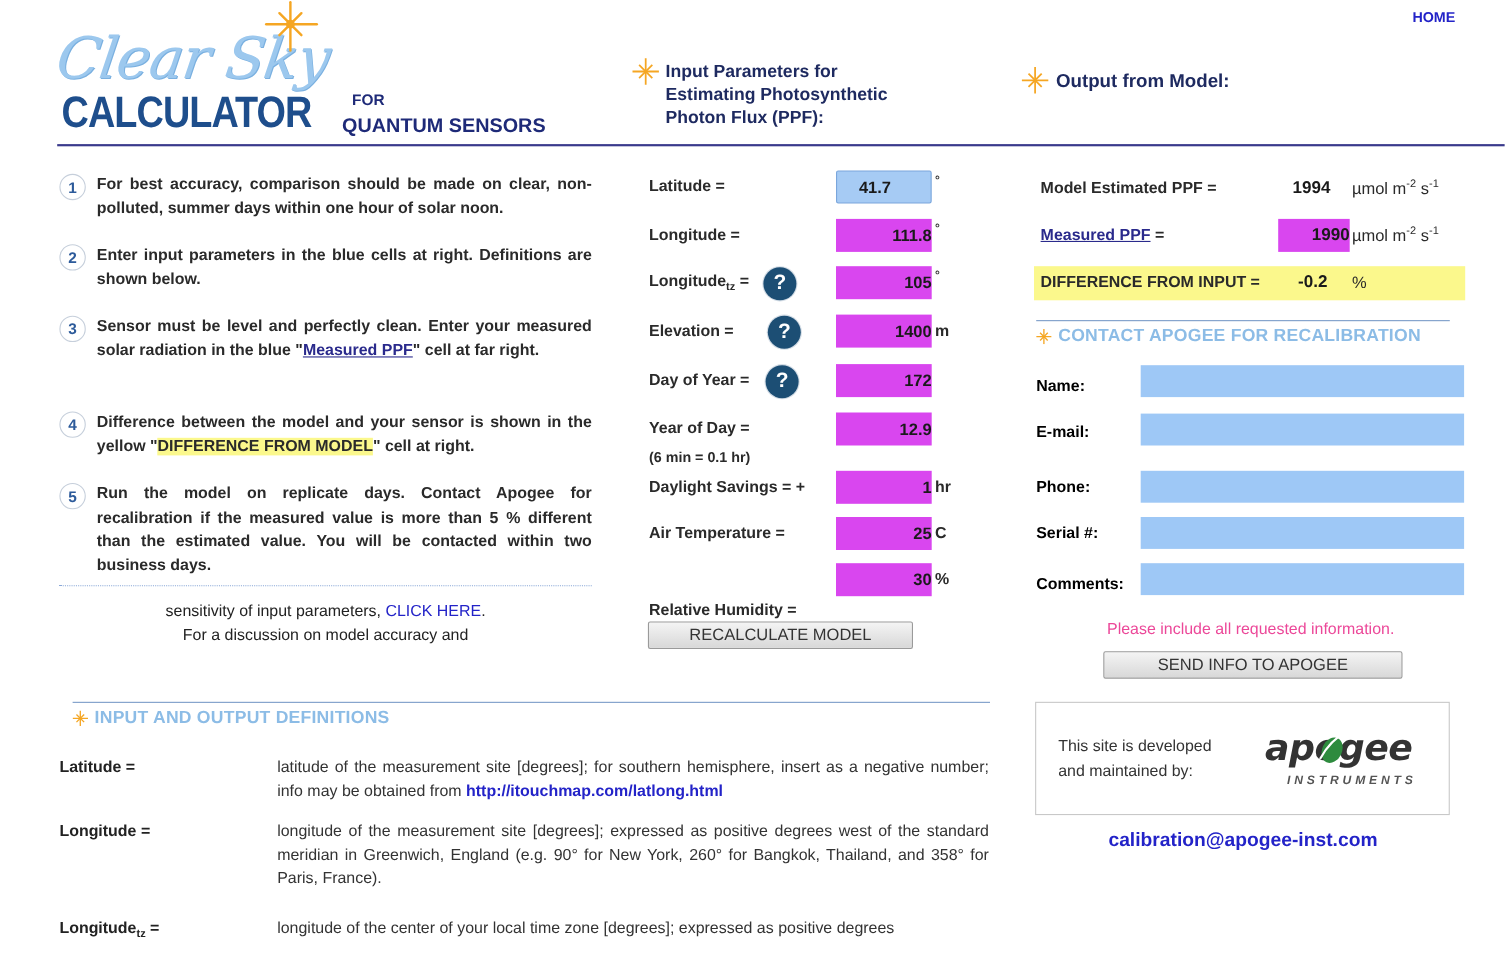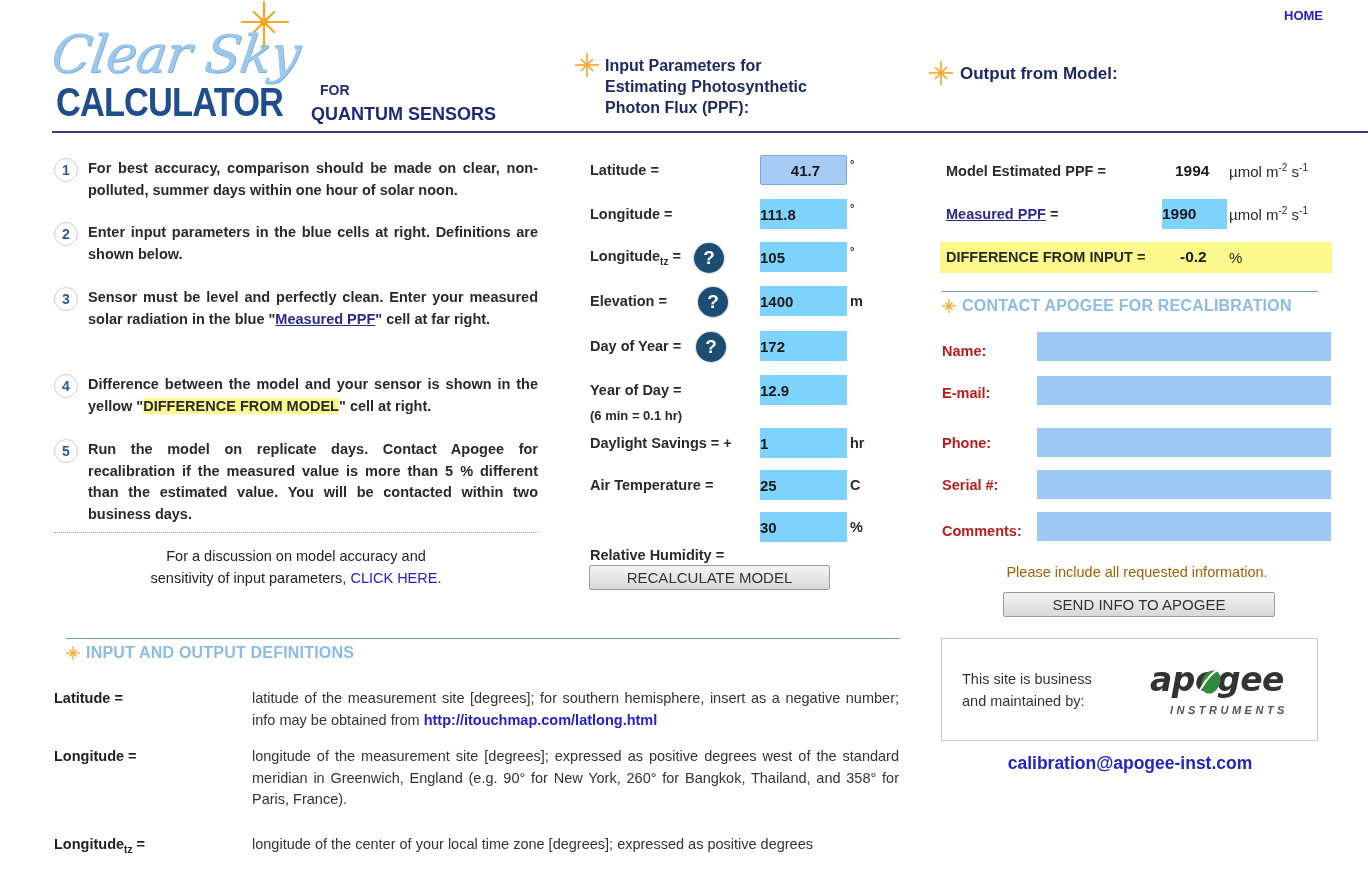--- a/index.html
+++ b/index.html
@@ -24,38 +24,38 @@
   .step-text { font-size: 14.5px; font-weight: bold; color: #2a2a2a; line-height: 21.5px; text-align: justify; }
   .hl-yellow { background: #fbf88c; }
   .link-underline { color: #2a2a8c; text-decoration: underline; }
   .dot-rule { left: 54px; top: 532px; width: 484px; height: 0; border-top: 1px dotted #8aa8d8; }
   .discussion { left: 54px; top: 545px; width: 484px; text-align: center; font-size: 14.5px; line-height: 22px; color: #222; }
   .blue-link { color: #2323c8; cursor: pointer; }
 
   
   .in-label { left: 590px; font-size: 14.5px; font-weight: bold; color: #2a2a2a; }
   .in-sub { font-size: 10px; }
-  .in-cell { left: 760px; width: 87px; height: 30px; background: #7dd3fc; border: none; font-family: "Liberation Sans", sans-serif; font-size: 15px; font-weight: bold; text-align: left; color: #1a1a1a; outline: none; }
-  .in-cell.focused { border: 1.5px solid #7aa6dc; border-radius: 2px; background: #a6cbf4; text-align: right; padding-right: 26px; }
+  .in-cell { left: 760px; width: 87px; height: 30px; background: #d946ef; border: none; font-family: "Liberation Sans", sans-serif; font-size: 15px; font-weight: bold; text-align: right; color: #1a1a1a; outline: none; }
+  .in-cell.focused { border: 1.5px solid #7aa6dc; border-radius: 2px; background: #a6cbf4; text-align: right; padding-right: 36px; }
   .in-unit { left: 850px; font-size: 14.5px; font-weight: bold; color: #2a2a2a; }
   .help-icon { width: 30px; height: 30px; border-radius: 50%; background: #1c4e74; color: #fff; font-weight: bold; font-size: 19px; display: flex; align-items: center; justify-content: center; box-shadow: 0 0 0 1px #d4dde6; cursor: pointer; }
   .small-note { left: 590px; top: 408px; font-size: 13px; font-weight: bold; color: #2a2a2a; }
   .btn { background: linear-gradient(#f4f4f4, #d8d8d8); border: 1px solid #9a9a9a; border-radius: 2px; font-family: "Liberation Sans", sans-serif; font-size: 15px; color: #333; cursor: pointer; display: flex; align-items: center; justify-content: center; }
 
   
   .out-label { left: 946px; font-size: 14.5px; font-weight: bold; color: #2a2a2a; }
   .out-value { font-size: 15.5px; font-weight: bold; color: #1a1a1a; }
   .out-unit { font-size: 15px; color: #2a2a2a; }
   .out-unit sup { font-size: 10px; }
   .diff-bar { left: 940px; top: 242px; width: 392px; height: 31px; background: #fbf88c; }
   .contact-rule { left: 942px; top: 291px; width: 376px; height: 0; border-top: 1.5px solid #7a9cc8; }
   .section-title { font-size: 16px; font-weight: bold; color: #8cbce6; letter-spacing: 0.2px; }
-  .form-label { left: 942px; font-size: 14.5px; font-weight: bold; color: #b91c1c; }
+  .form-label { left: 942px; font-size: 14.5px; font-weight: bold; color: #000000; }
   .form-field { left: 1037px; width: 294px; height: 29px; background: #9ec8f6; border: none; outline: none; font-family: "Liberation Sans", sans-serif; font-size: 14px; padding: 0 6px; }
-  .please { left: 942px; top: 564px; width: 390px; text-align: center; font-size: 14.5px; color: #a16207; }
+  .please { left: 942px; top: 564px; width: 390px; text-align: center; font-size: 14.5px; color: #ec4899; }
 
   .apogee-box { left: 941px; top: 638px; width: 377px; height: 103px; border: 1px solid #c8c8c8; }
   .dev-text { left: 962px; top: 668px; font-size: 14.5px; color: #333; line-height: 22px; }
   .apogee-logo { left: 1150px; top: 660px; font-family: "DejaVu Sans", sans-serif; font-weight: bold; font-style: italic; font-size: 33px; color: #333; letter-spacing: -0.5px; }
   .apogee-inst { left: 1170px; top: 704px; font-size: 11px; font-weight: bold; font-style: italic; letter-spacing: 3.5px; color: #555; }
   .email-link { left: 942px; top: 753px; width: 376px; text-align: center; font-size: 17.5px; font-weight: bold; color: #2323c8; }
 
   
   .def-rule { left: 66px; top: 638px; width: 834px; height: 0; border-top: 1.5px solid #7a9cc8; }
   .def-term { left: 54px; font-size: 14.5px; font-weight: bold; color: #222; }
@@ -122,22 +122,22 @@
   <div class="step-num">4</div>
   <div class="step-text"><span>Difference between the model and your sensor is shown in the yellow "</span><span class="hl-yellow">DIFFERENCE FROM MODEL</span><span>" cell at right.</span></div>
 </div>
 <div class="abs step" style="top:439px;">
   <div class="step-num">5</div>
   <div class="step-text">Run the model on replicate days. Contact Apogee for recalibration if the measured value is more than 5 % different than the estimated value. You will be contacted within two business days.</div>
 </div>
 
 <div class="abs dot-rule"></div>
 <div class="abs discussion">
+  <div><span>sensitivity of input parameters,</span> <a class="blue-link">CLICK HERE</a><span>.</span></div>
   <div>For a discussion on model accuracy and</div>
-  <div><span>sensitivity of input parameters,</span> <a class="blue-link">CLICK HERE</a><span>.</span></div>
 </div>
 
 <div class="abs in-label" style="top:162px;">Latitude =</div>
 <input class="abs in-cell focused" style="top: 155px;" value="41.7">
 <div class="abs in-unit" style="top:158px; font-size:11px;">°</div>
 
 <div class="abs in-label" style="top:206px;">Longitude =</div>
 <input class="abs in-cell" style="top: 199px;" value="111.8">
 <div class="abs in-unit" style="top:202px; font-size:11px;">°</div>
 
@@ -206,21 +206,21 @@
 <div class="abs form-label" style="top:477px;">Serial #:</div>
 <input class="abs form-field" style="top: 470px;" value="">
 <div class="abs form-label" style="top:523px;">Comments:</div>
 <input class="abs form-field" style="top: 512px;" value="">
 
 <div class="abs please">Please include all requested information.</div>
 <div class="abs btn" style="left:1003px; top:592px; width:272px; height:25px;">SEND INFO TO APOGEE</div>
 
 <div class="abs apogee-box"></div>
 <div class="abs dev-text">
-  <div>This site is business</div>
+  <div>This site is developed</div>
   <div>and maintained by:</div>
 </div>
 <div class="abs apogee-logo">apogee</div>
 <svg class="abs" style="left:1196px; top:662px; width:30px; height:36px;" viewBox="0 0 30 36">
   <ellipse cx="15" cy="20" rx="9" ry="12" fill="#2e8b3e" transform="rotate(25 15 20)"></ellipse>
   <path d="M4 28 Q14 10 28 4" stroke="#ffffff" stroke-width="2" fill="none"></path>
 </svg>
 <div class="abs apogee-inst">INSTRUMENTS</div>
 <a class="abs email-link">calibration@apogee-inst.com</a>
 

